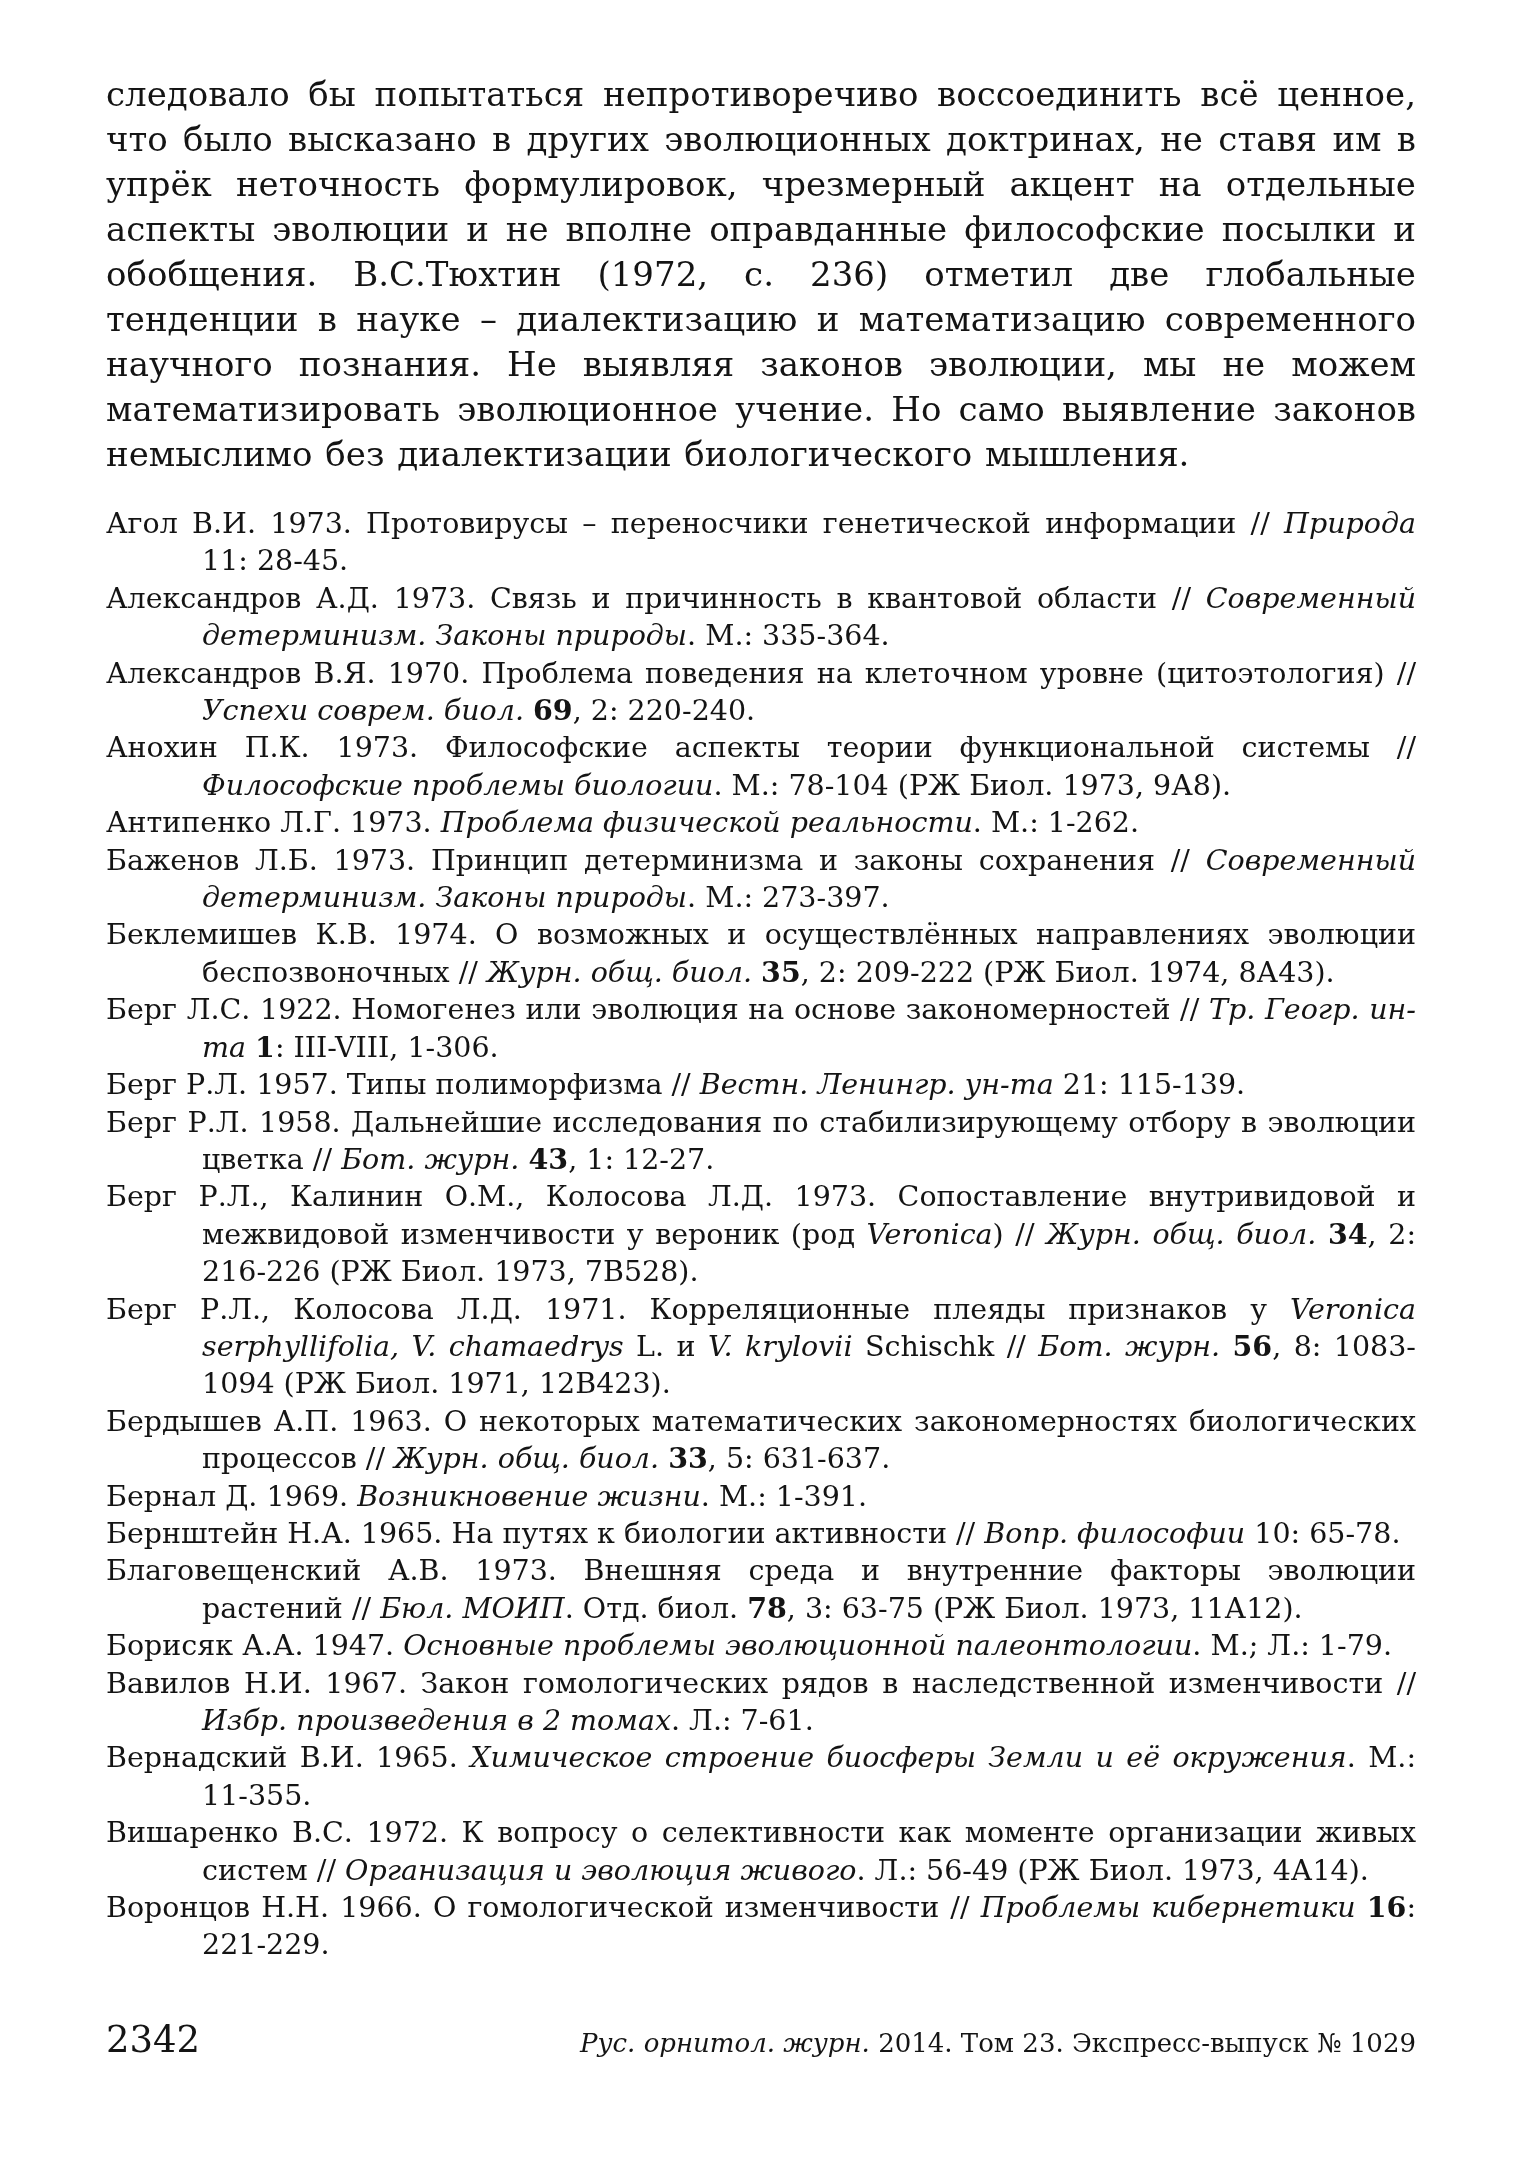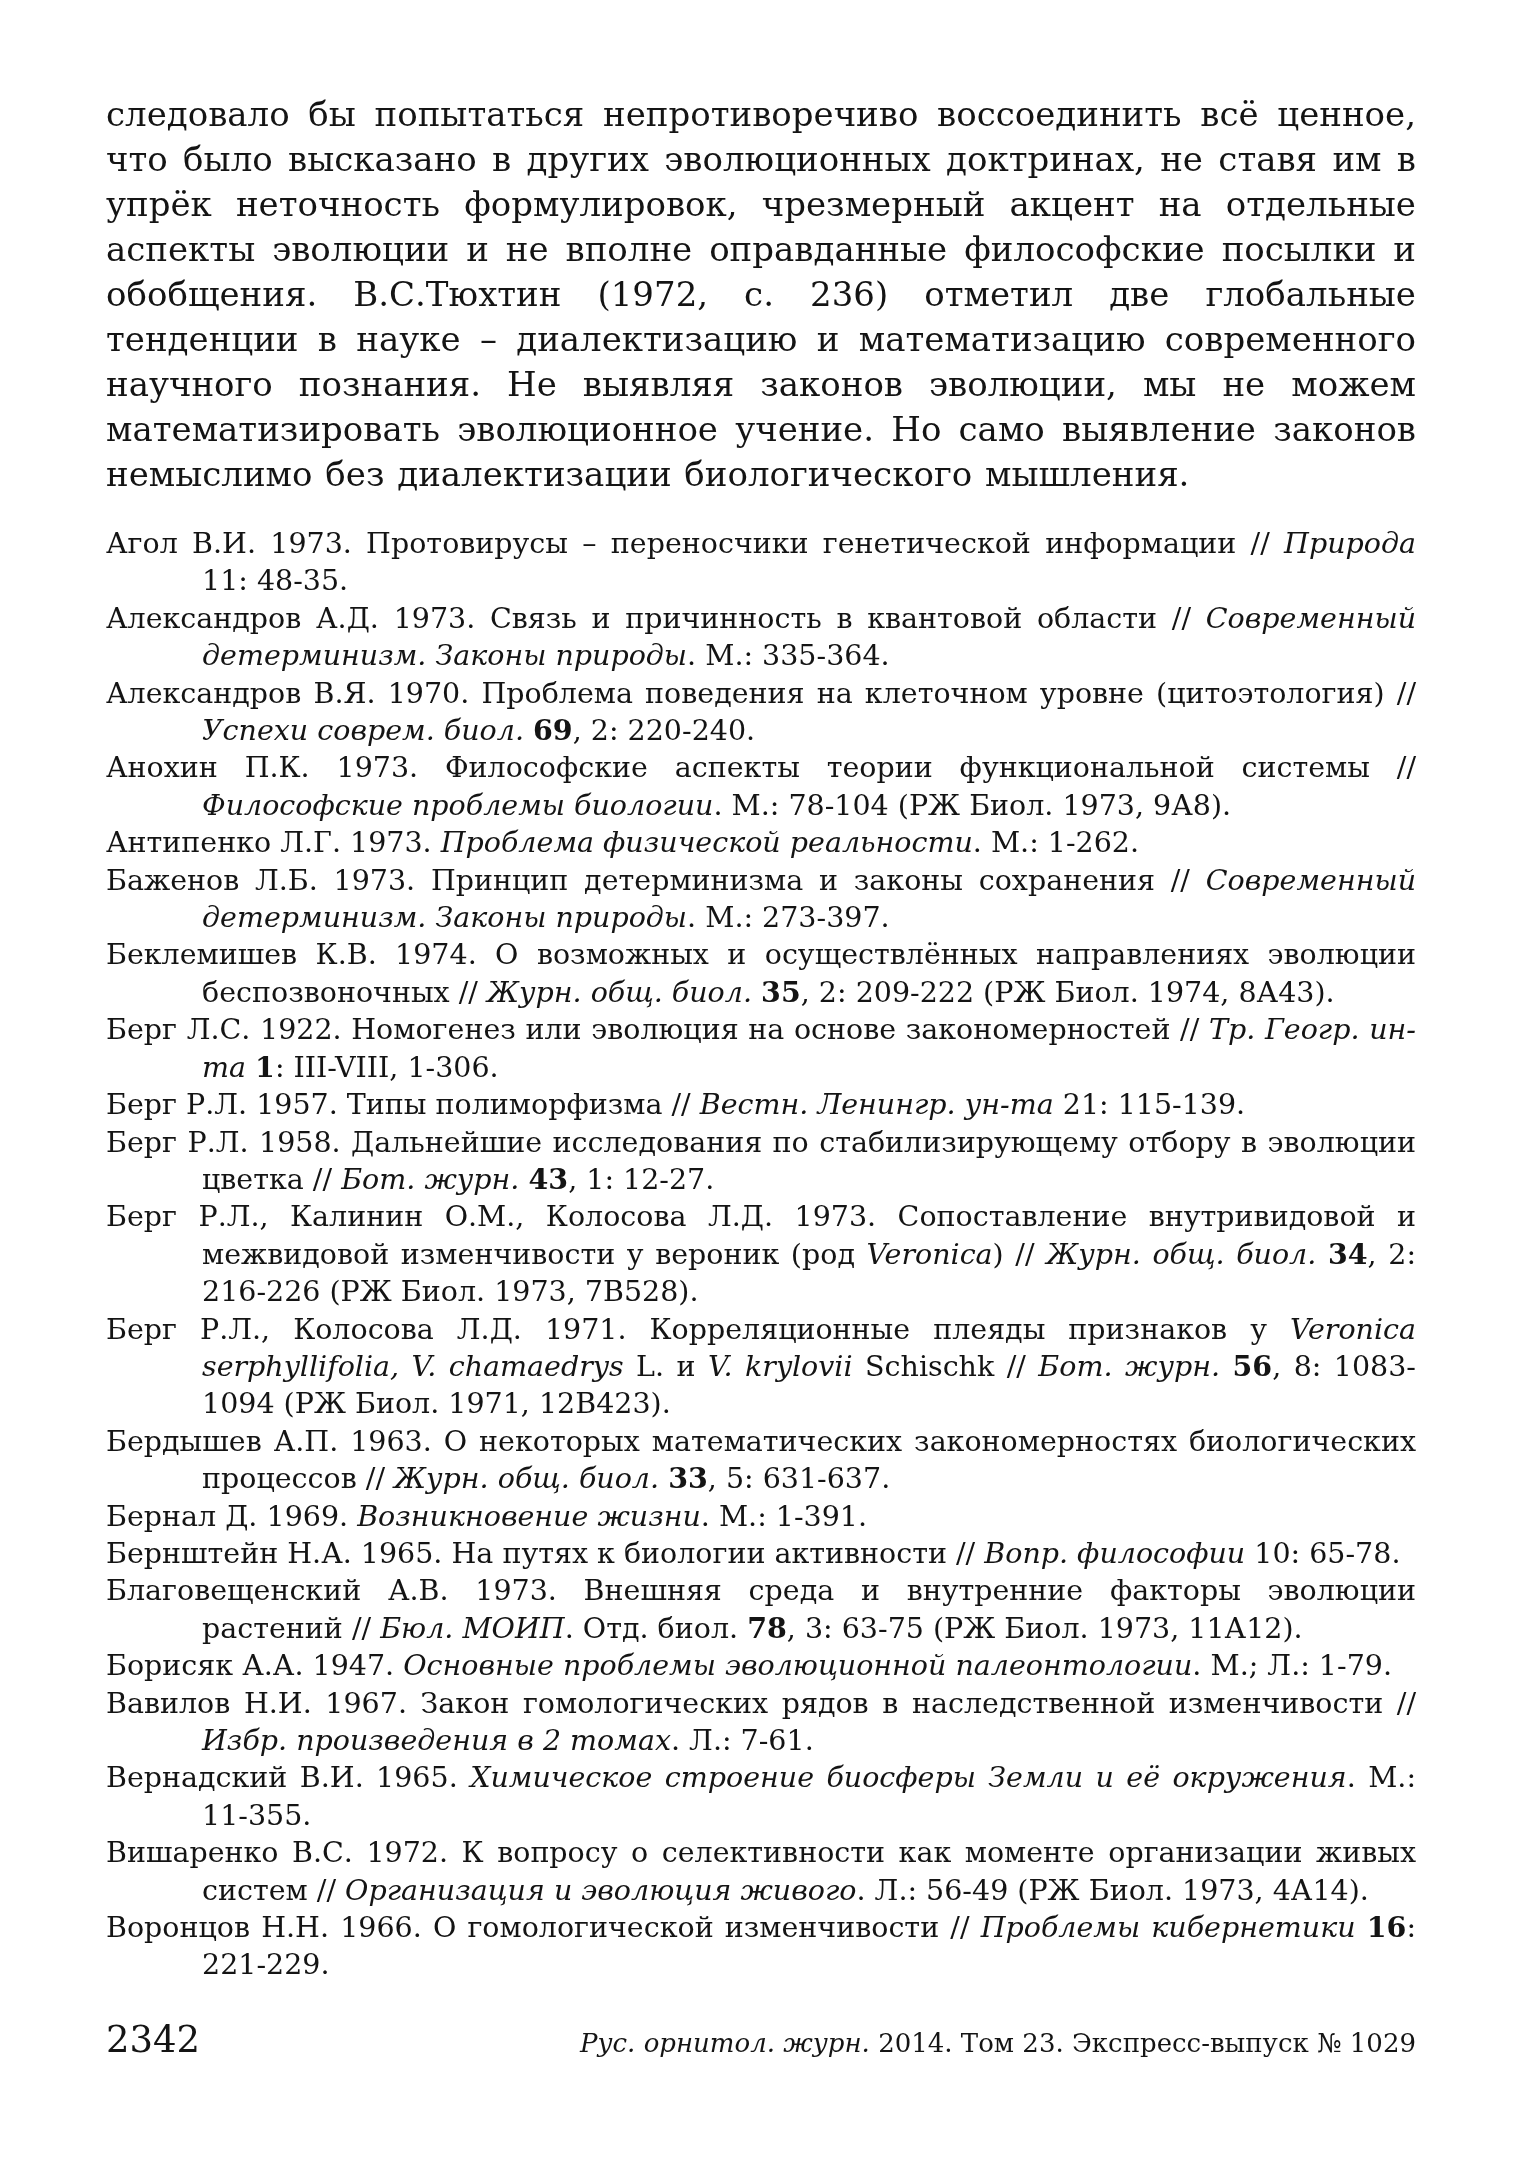--- a/index.html
+++ b/index.html
@@ -16,21 +16,21 @@
     font-family: "DejaVu Serif", "Liberation Serif", serif;
     overflow: hidden;
   }
   .content {
     position: absolute;
     left: 106px;
     top: 0;
     width: 1310px;
   }
   .body-par {
-    margin: 92px 0 0 0;
+    margin: 72px 0 0 0;
     font-size: 34px;
     line-height: 45px;
     text-align: justify;
     word-spacing: 2px;
   }
   .lit-heading {
     margin: 44px 0 0 0;
     text-align: center;
     font-size: 29px;
     font-weight: normal;
@@ -68,21 +68,21 @@
 </style>
 </head>
 <body>
 
 <div class="page">
   <div class="content">
     <p class="body-par">следовало бы попытаться непротиворечиво воссоединить всё ценное, что было высказано в других эволюционных доктринах, не ставя им в упрёк неточность формулировок, чрезмерный акцент на отдельные аспекты эволюции и не вполне оправданные философские посылки и обобщения. В.С.Тюхтин (1972, с. 236) отметил две глобальные тенденции в науке – диалектизацию и математизацию современного научного познания. Не выявляя законов эволюции, мы не можем математизировать эволюционное учение. Но само выявление законов немыслимо без диалектизации биологического мышления.</p>
 
 
     <div class="refs">
-        <p class="ref"><span class="seg-n">Агол В.И. 1973. Протовирусы – переносчики генетической информации // </span><span class="seg-i">Природа</span><span class="seg-n"> 11: 48-35.</span></p>
+        <p class="ref"><span class="seg-n">Агол В.И. 1973. Протовирусы – переносчики генетической информации // </span><span class="seg-i">Природа</span><span class="seg-n"> 11: 28-45.</span></p>
         <p class="ref"><span class="seg-n">Александров А.Д. 1973. Связь и причинность в квантовой области // </span><span class="seg-i">Современный детерминизм. Законы природы</span><span class="seg-n">. М.: 335-364.</span></p>
         <p class="ref"><span class="seg-n">Александров В.Я. 1970. Проблема поведения на клеточном уровне (цитоэтология) // </span><span class="seg-i">Успехи соврем. биол.</span><span class="seg-n"> </span><span class="seg-b">69</span><span class="seg-n">, 2: 220-240.</span></p>
         <p class="ref"><span class="seg-n">Анохин П.К. 1973. Философские аспекты теории функциональной системы // </span><span class="seg-i">Философские проблемы биологии</span><span class="seg-n">. М.: 78-104 (РЖ Биол. 1973, 9А8).</span></p>
         <p class="ref"><span class="seg-n">Антипенко Л.Г. 1973. </span><span class="seg-i">Проблема физической реальности</span><span class="seg-n">. М.: 1-262.</span></p>
         <p class="ref"><span class="seg-n">Баженов Л.Б. 1973. Принцип детерминизма и законы сохранения // </span><span class="seg-i">Современный детерминизм. Законы природы</span><span class="seg-n">. М.: 273-397.</span></p>
         <p class="ref"><span class="seg-n">Беклемишев К.В. 1974. О возможных и осуществлённых направлениях эволюции беспозвоночных // </span><span class="seg-i">Журн. общ. биол.</span><span class="seg-n"> </span><span class="seg-b">35</span><span class="seg-n">, 2: 209-222 (РЖ Биол. 1974, 8А43).</span></p>
         <p class="ref"><span class="seg-n">Берг Л.С. 1922. Номогенез или эволюция на основе закономерностей // </span><span class="seg-i">Тр. Геогр. ин-та</span><span class="seg-n"> </span><span class="seg-b">1</span><span class="seg-n">: III-VIII, 1-306.</span></p>
         <p class="ref"><span class="seg-n">Берг Р.Л. 1957. Типы полиморфизма // </span><span class="seg-i">Вестн. Ленингр. ун-та</span><span class="seg-n"> 21: 115-139.</span></p>
         <p class="ref"><span class="seg-n">Берг Р.Л. 1958. Дальнейшие исследования по стабилизирующему отбору в эволюции цветка // </span><span class="seg-i">Бот. журн.</span><span class="seg-n"> </span><span class="seg-b">43</span><span class="seg-n">, 1: 12-27.</span></p>
         <p class="ref"><span class="seg-n">Берг Р.Л., Калинин О.М., Колосова Л.Д. 1973. Сопоставление внутривидовой и межвидовой изменчивости у вероник (род </span><span class="seg-i">Veronica</span><span class="seg-n">) // </span><span class="seg-i">Журн. общ. биол.</span><span class="seg-n"> </span><span class="seg-b">34</span><span class="seg-n">, 2: 216-226 (РЖ Биол. 1973, 7В528).</span></p>

